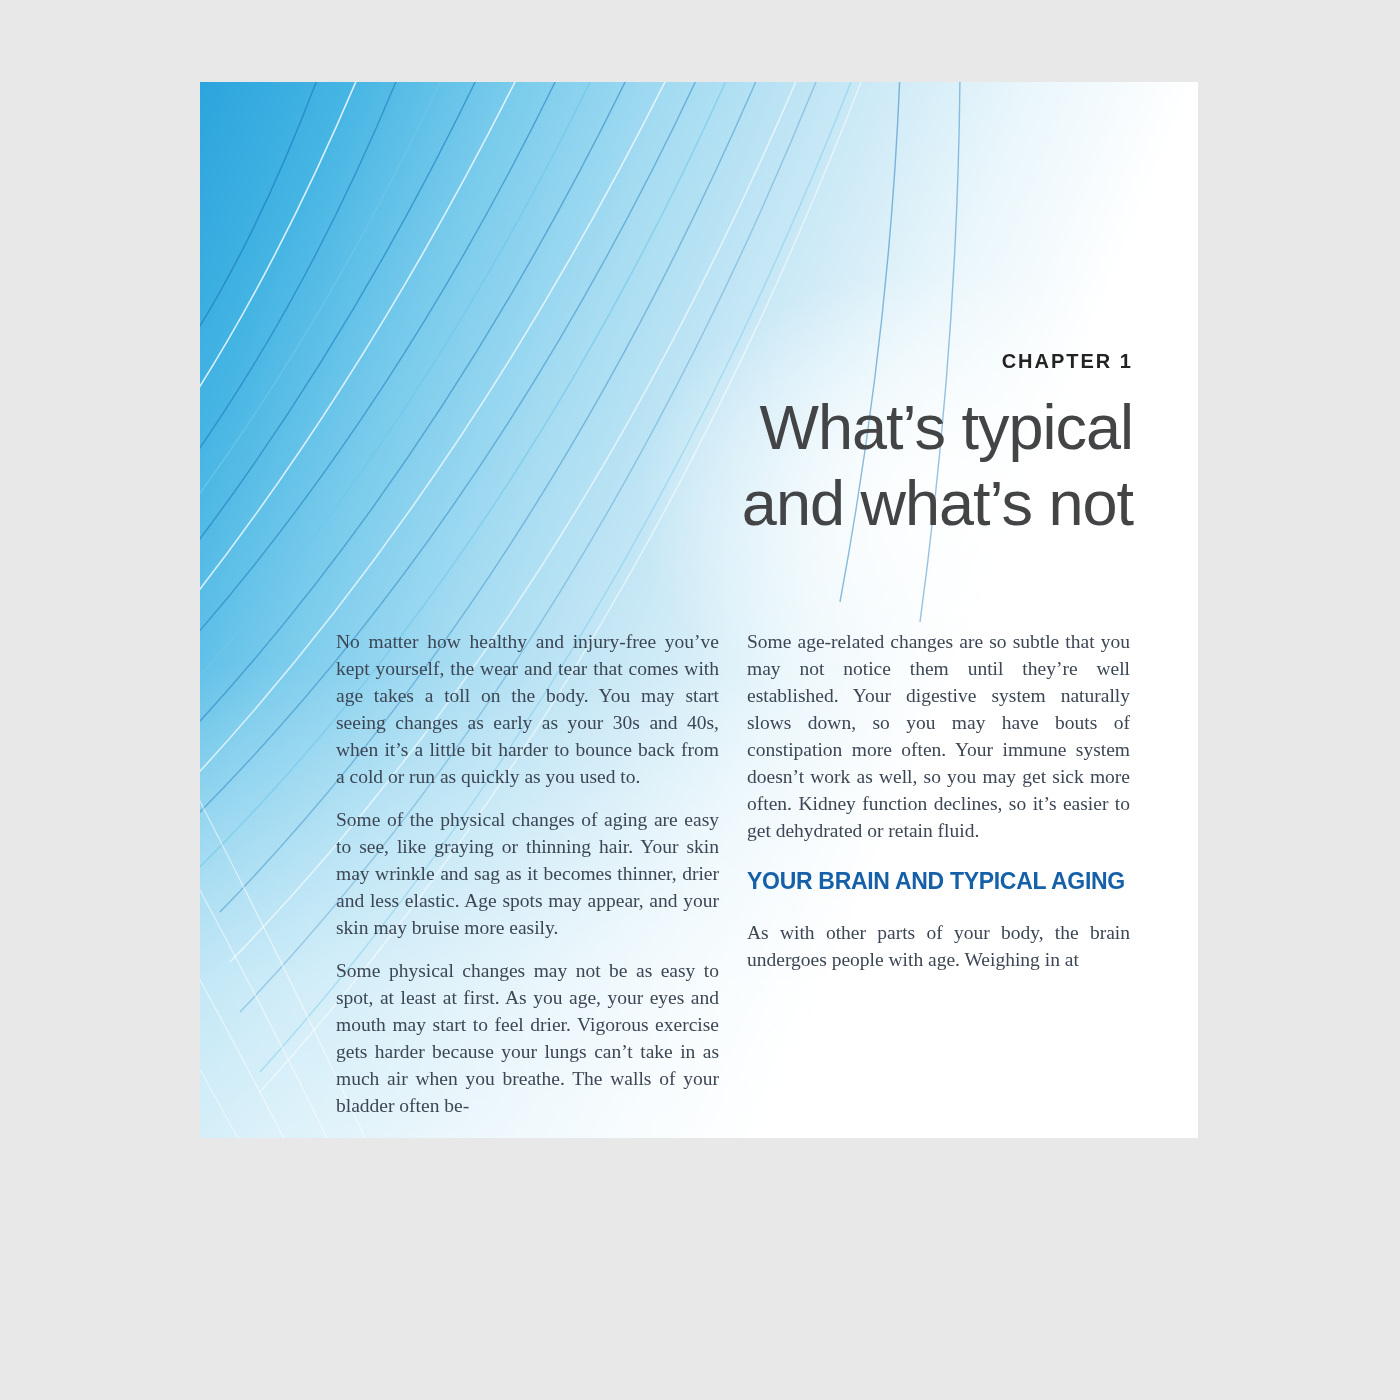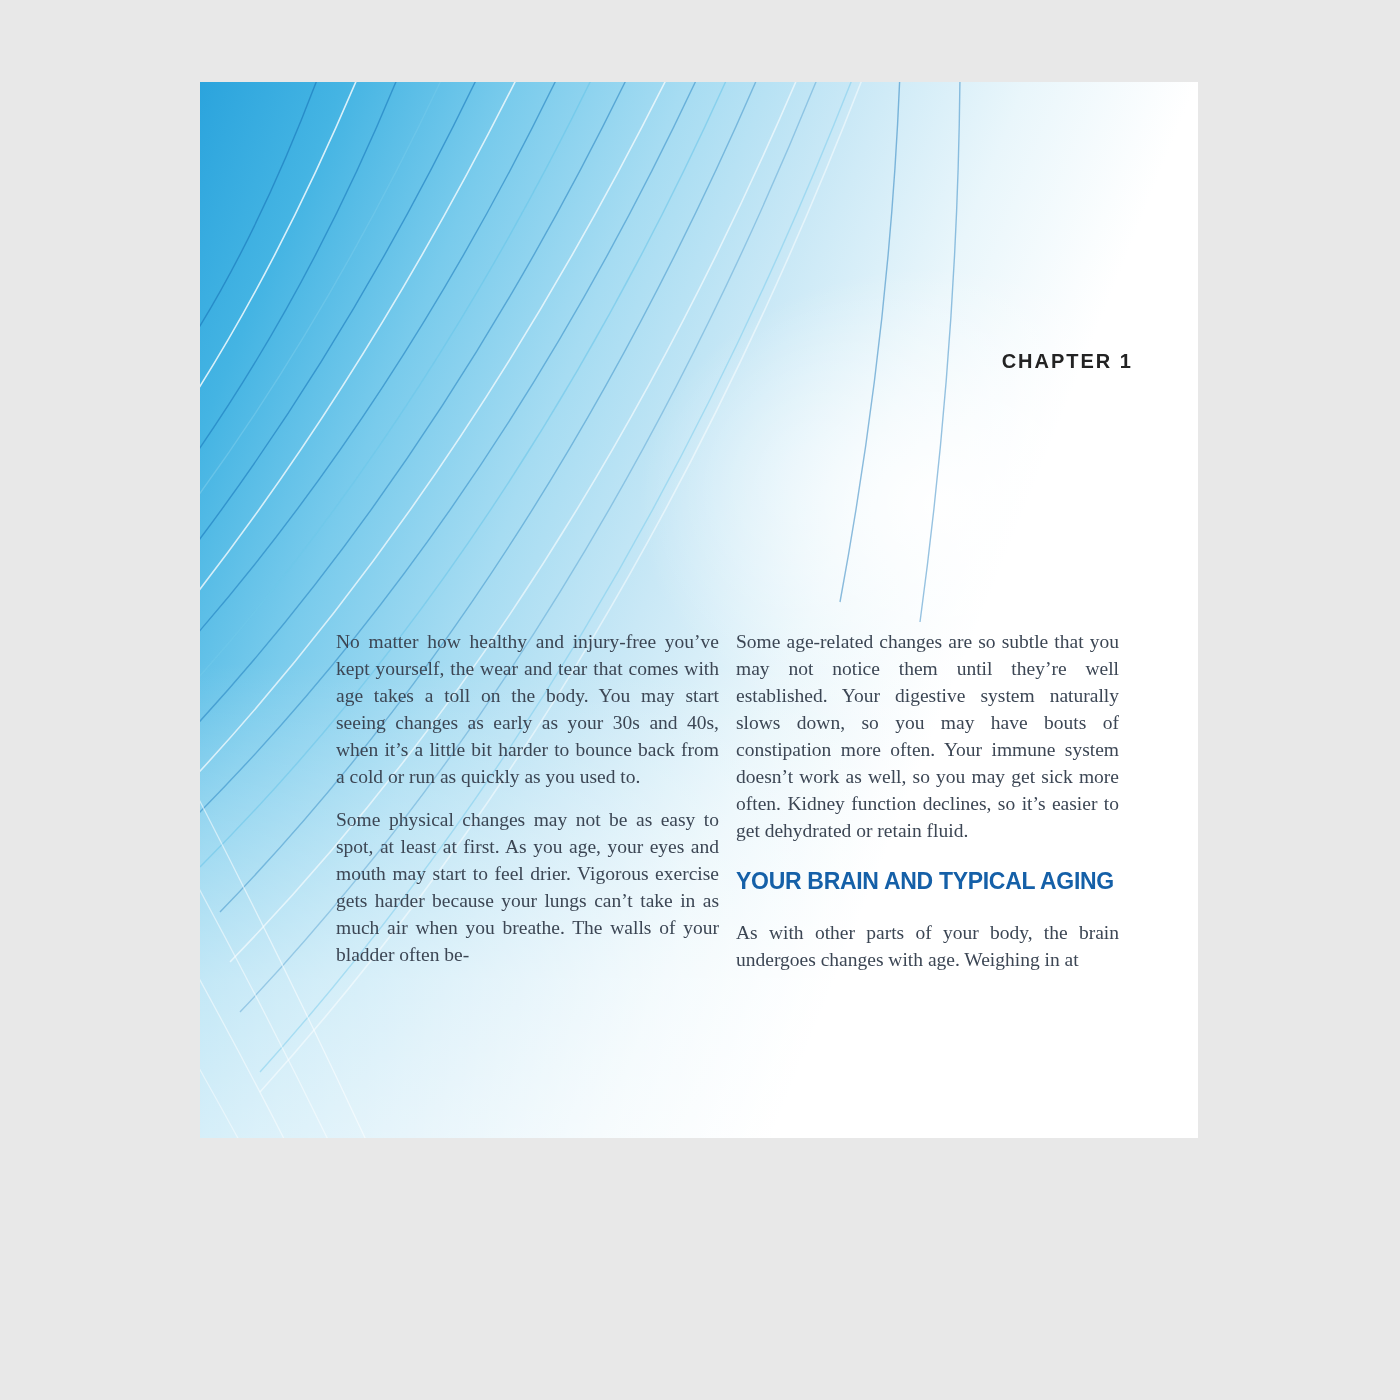--- a/index.html
+++ b/index.html
@@ -53,21 +53,21 @@
     letter-spacing: -1px;
     color: #434445;
     white-space: nowrap;
   }
   .columns {
     position: absolute;
     left: 136px;
     top: 546px;
     width: 798px;
     display: flex;
-    gap: 17px;
+    gap: 28px;
   }
   .col {
     width: 383px;
     font-family: "Liberation Serif", serif;
     font-size: 19.5px;
     line-height: 27px;
     color: #3c4654;
     text-align: justify;
   }
   .col p {
@@ -134,31 +134,36 @@
       <path d="M -10 700 Q 130 970 250 1244" stroke-opacity="0.55"></path>
       <path d="M -10 790 Q 115 1020 215 1244" stroke-opacity="0.5"></path>
       <path d="M -10 880 Q 95 1070 175 1244" stroke-opacity="0.5"></path>
       <path d="M -10 970 Q 75 1120 135 1244" stroke-opacity="0.45"></path>
       <path d="M -10 1060 Q 55 1165 95 1244" stroke-opacity="0.4"></path>
     </g>
   </svg>
 
   <div class="chapter-block">
     <div class="chapter-label">CHAPTER 1</div>
+    <div class="chapter-title">
+      <div>What’s typical</div>
+      <div>and what’s not</div>
+    </div>
   </div>
 
   <div class="columns">
     <div class="col">
       <p>No matter how healthy and injury-free you’ve kept yourself, the wear and tear that comes with age takes a toll on the body. You may start seeing changes as early as your 30s and 40s, when it’s a little bit harder to bounce back from a cold or run as quickly as you used to.</p>
+      <p>Some of the physical changes of aging are easy to see, like graying or thinning hair. Your skin may wrinkle and sag as it becomes thinner, drier and less elastic. Age spots may appear, and your skin may bruise more easily.</p>
       <p>Some physical changes may not be as easy to spot, at least at first. As you age, your eyes and mouth may start to feel drier. Vigorous exercise gets harder because your lungs can’t take in as much air when you breathe. The walls of your bladder often be-</p>
     </div>
     <div class="col">
       <p>Some age-related changes are so subtle that you may not notice them until they’re well established. Your digestive system naturally slows down, so you may have bouts of constipation more often. Your immune system doesn’t work as well, so you may get sick more often. Kidney function declines, so it’s easier to get dehydrated or retain fluid.</p>
       <div class="section-heading" style="color: rgb(21, 96, 168);">YOUR BRAIN AND TYPICAL AGING</div>
-      <p>As with other parts of your body, the brain undergoes changes with age. Weighing in at</p>
+      <p>As with other parts of your body, the brain undergoes people with age. Weighing in at</p>
     </div>
   </div>
 
   <div class="footer">
     <span>What’s typical and what’s not</span><span class="page-number">17</span>
   </div>
 
 </div>
 
 </body></html>

